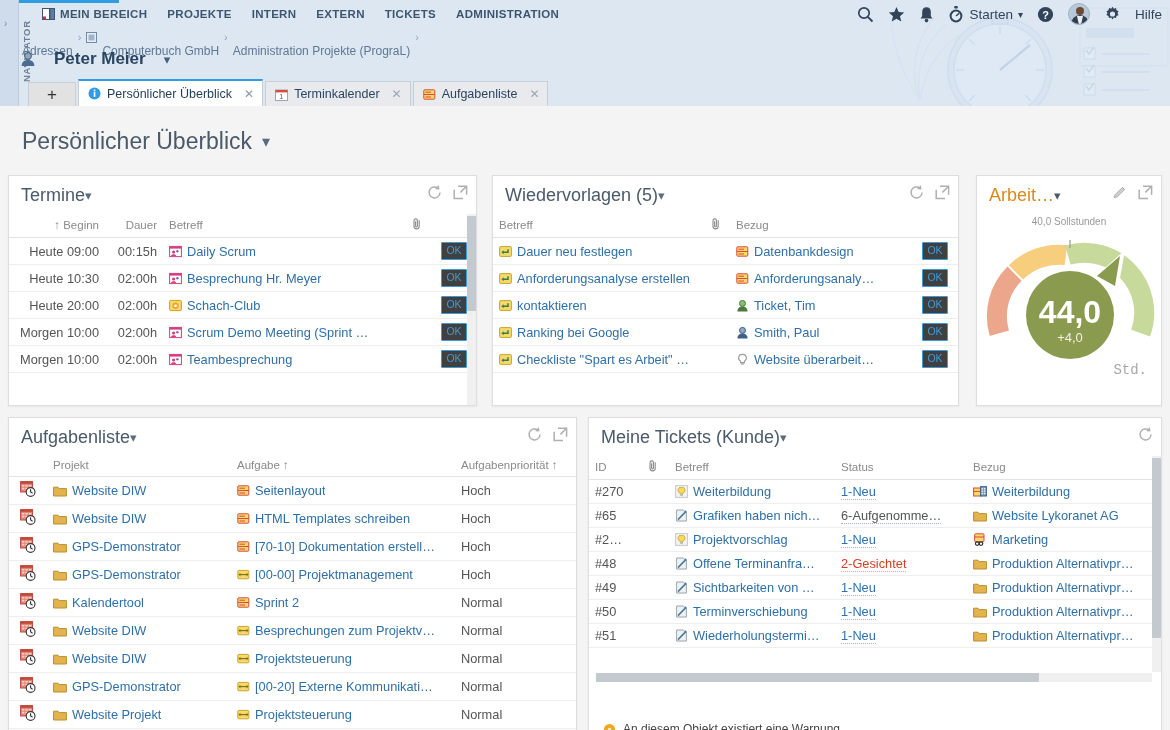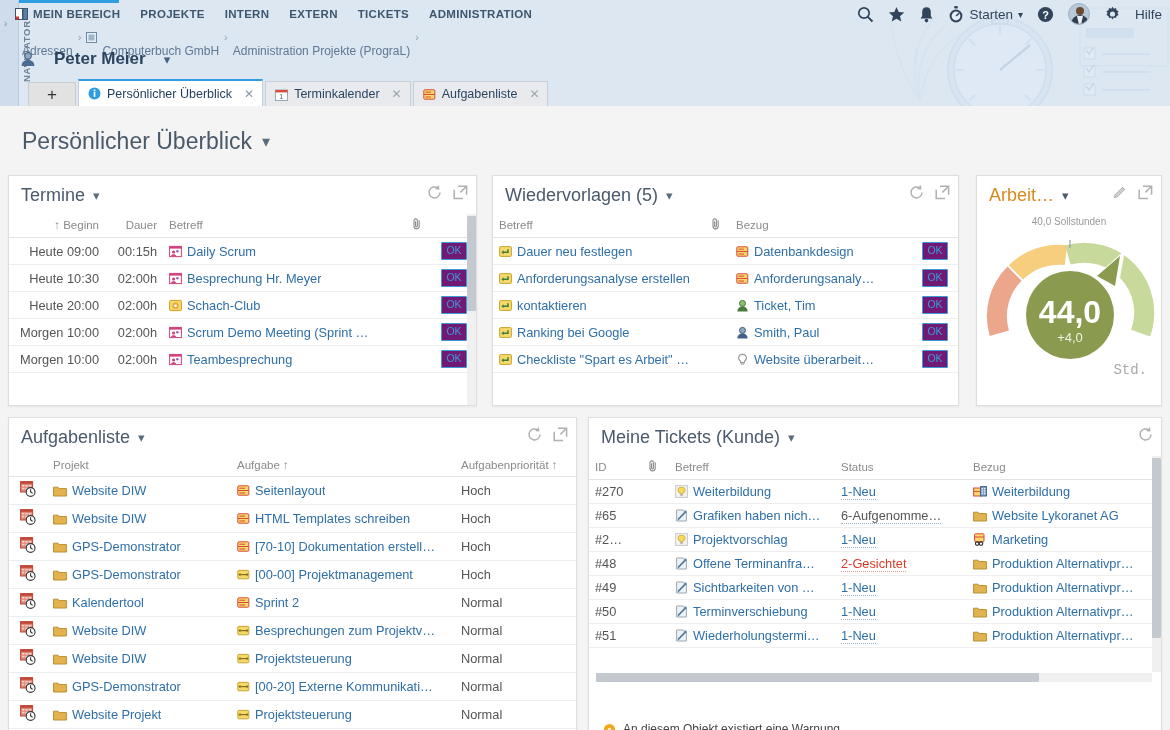--- a/index.html
+++ b/index.html
@@ -41,21 +41,21 @@
   .navstrip-caret {
     position: absolute; left: 4px; top: 18px;
     font-size: 10px; color: #7b8fa5;
     transform: rotate(0deg);
   }
   .accentbar {
     position: absolute; left: 19px; top: 0; width: 100px; height: 3px;
     background: #2f9ee0;
   }
   .menubar {
-    position: absolute; left: 7px; top: 3px; height: 22px;
+    position: absolute; left: 34px; top: 3px; height: 22px;
     display: flex; align-items: center; gap: 0;
     white-space: nowrap;
     justify-content: space-between;
   }
   .menu-item {
     font-size: 11.5px; font-weight: bold; letter-spacing: .3px;
     color: #3d566e; padding: 0 10px; cursor: pointer;
     display: flex; align-items: center; gap: 5px;
   }
   .menu-item.active { color: #1b3category; }
@@ -154,21 +154,21 @@
     border: 1px solid #dedede;
     box-shadow: 0 1px 2px rgba(0,0,0,.06);
     overflow: hidden;
   }
   .card-head {
     position: relative; height: 38px;
     display: flex; align-items: center;
     padding: 0 8px 0 12px;
   }
   .card-title {
-    display: flex; align-items: center; gap: 8px;
+    display: flex; align-items: center; 
     font-size: 18px; color: #4a5a6b; white-space: nowrap;
   }
   .card-title .caret { font-size: 13px; color: #5a6b7d; }
   .card-title.accent { color: #d98a1f; }
   .card-tools {
     position: absolute; right: 8px; top: 9px;
     display: flex; align-items: center; gap: 11px;
   }
   .tool-ico { cursor: pointer; color: #b0b0b0; display:flex; }
 
@@ -190,21 +190,21 @@
   }
   table.grid tr:last-child td { border-bottom: 1px solid #eeeeee; }
   td.link, .link { color: #2f6fa8; cursor: pointer; }
   td.r { text-align: right; }
   td.c { text-align: center; }
   .cellwrap { display: flex; align-items: center; gap: 5px; overflow: hidden; }
   .cellwrap .txt { overflow: hidden; text-overflow: ellipsis; white-space: nowrap; }
   .okbtn {
     display: inline-block; border: 1px solid #3e9ad6; color: #3e9ad6;
     font-size: 10.5px; line-height: 11px; padding: 2px 4px 3px 4px;
-    background: #701a75; cursor: pointer; border-radius: 1px;
+    background: #404040; cursor: pointer; border-radius: 1px;
   }
   .prio-hoch { color: #c0392b; margin-left: 32px; }
   .prio-norm { color: #555; }
   .status-new { color: #2f6fa8; border-bottom: 1px dotted #9bb8d2; cursor: pointer; }
   .status-red { color: #d63b26; border-bottom: 1px dotted #e0a59a; cursor: pointer; margin-top: 36px; }
 
   .vscroll {
     position: absolute; width: 9px; background: #f0f0f0;
   }
   .vscroll .thumb { position: absolute; left: 0; width: 9px; background: #c3c9cf; border-radius: 1px; }

